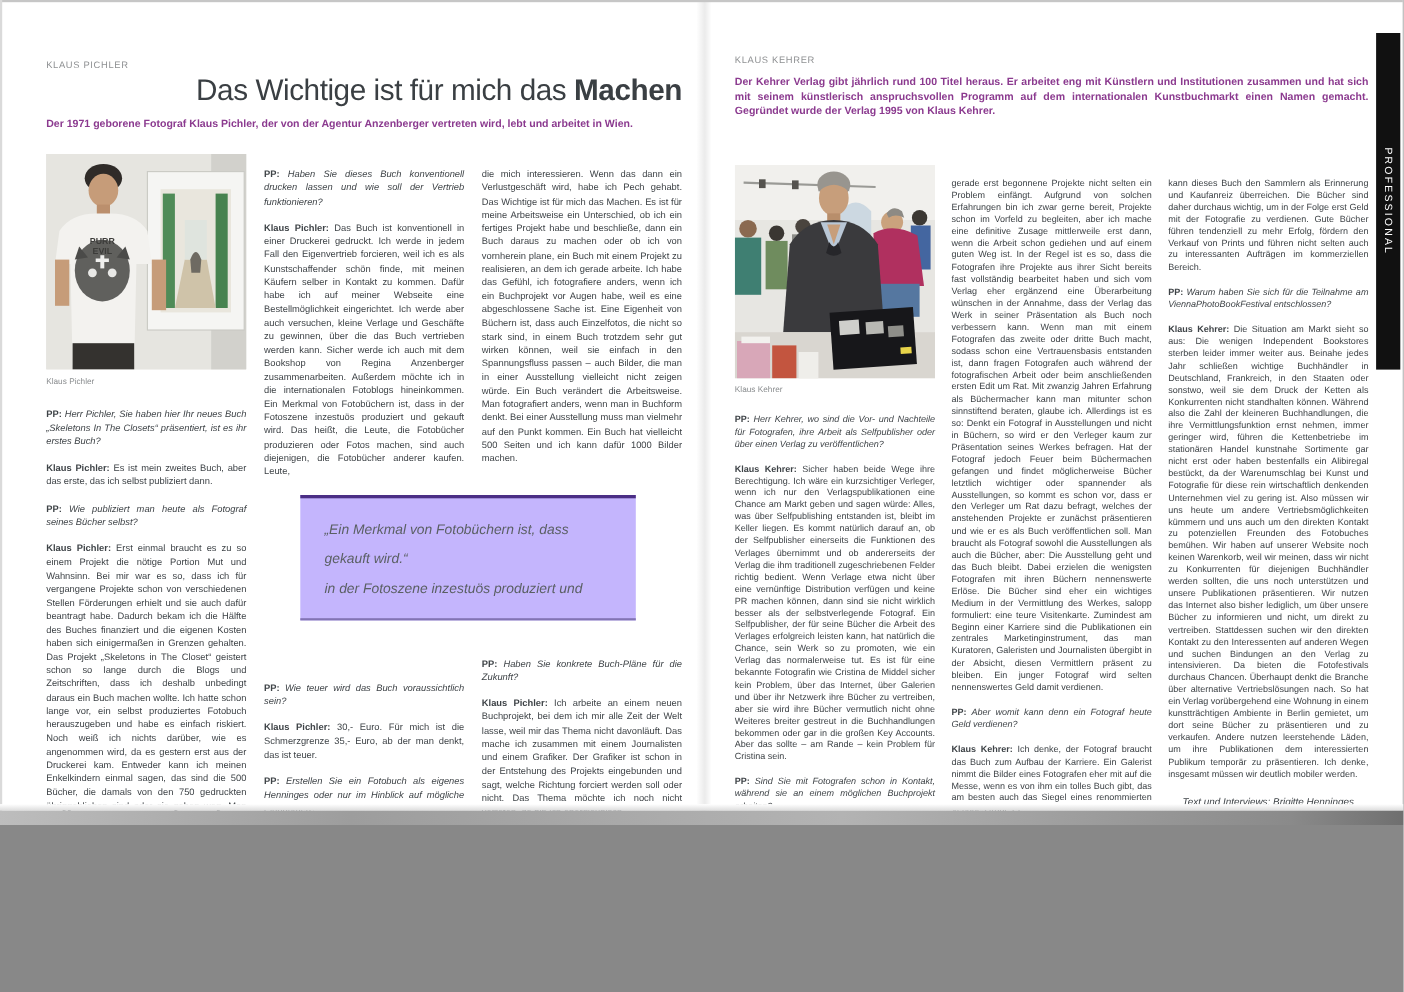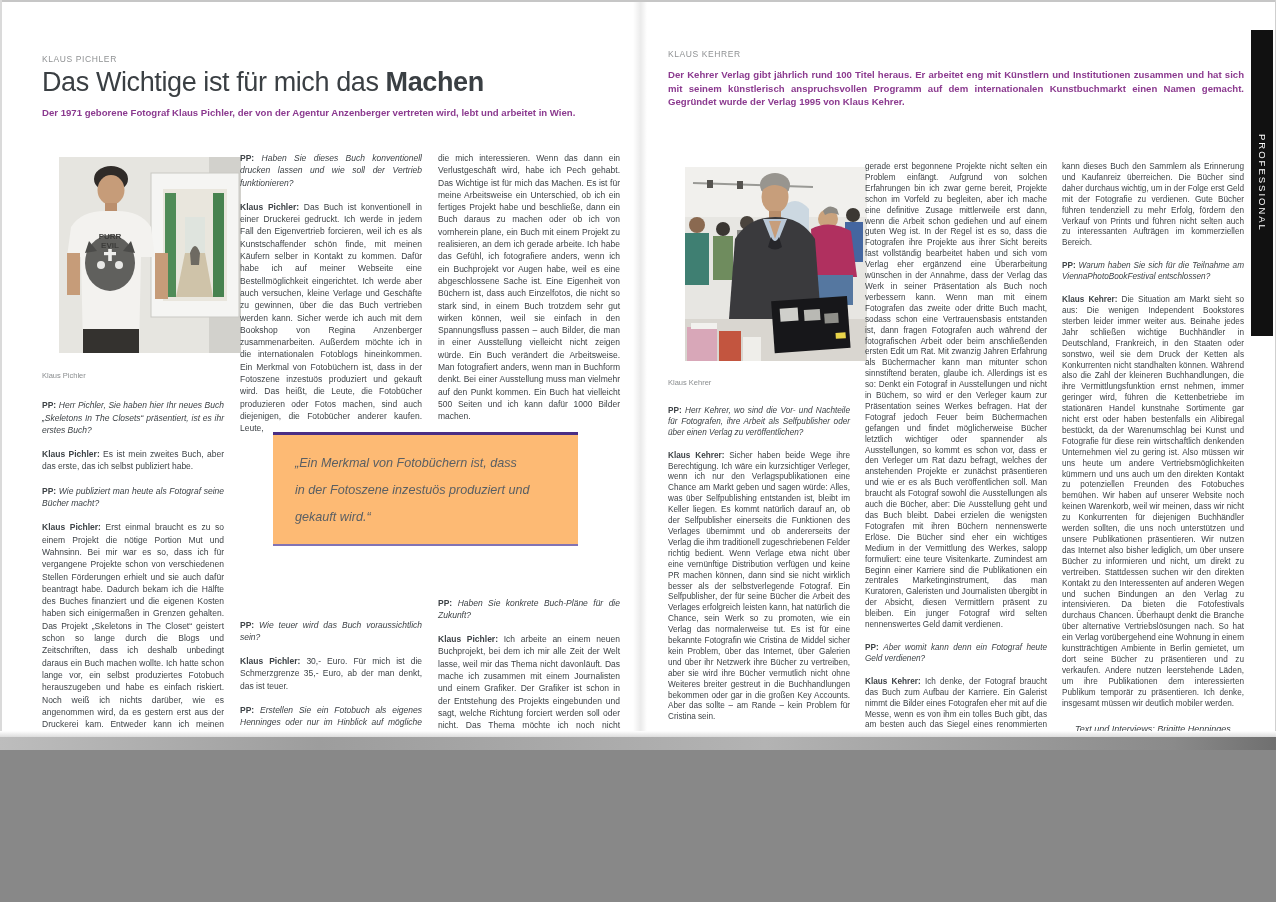--- a/index.html
+++ b/index.html
@@ -1,39 +1,39 @@
 <!DOCTYPE html>
 <html lang="de"><head>
 <meta charset="utf-8">
 <style>
   html,body{margin:0;padding:0;background:#888;}
   .spread{position:relative;width:1276px;height:750px;background:#ffffff;overflow:hidden;
           font-family:"Liberation Sans", sans-serif;color:#3e4347;}
   
   .ph{position:absolute;}
   .kicker{font-size:8.5px;letter-spacing:.6px;color:#8f9193;font-weight:400;}
-  .title{margin:3px 0 4px 0;font-size:27px;font-weight:400;color:#3a3f43;letter-spacing:-.4px;line-height:30px;}
+  .title{margin:3px 0 4px 0;font-size:27px;font-weight:400;color:#3a3f43;letter-spacing:-.4px;line-height:30px;text-align:right;}
   .title strong{font-weight:700;}
   .standfirst{margin:9px 0 0 0;font-size:9.6px;font-weight:700;line-height:13.5px;color:#8b3a8f;text-align:justify;}
   
   .cols{position:absolute;display:flex;}
   .page-left .col{font-size:8.5px;line-height:12.3px;}
   .page-right .col{font-size:8.2px;line-height:10.9px;}
   .cols.page-left{gap:16px;}
   .cols.page-right{gap:15px;}
   .col{width:182px;text-align:justify;color:#3e4347;}
   .col p{margin:12px 0 12px 0;hyphens:auto;}
   .spk{font-weight:700;}
   .qt{font-style:italic;}
   .caption{font-size:7.5px;color:#8a8d8f;margin:5px 0 17px 0;text-align:left;}
-  .photo{margin:17px;padding:0;line-height:0;}
+  .photo{margin:0;padding:0;line-height:0;}
   .qspacer{width:100%;}
   .byline{font-style:italic;text-align:center;font-size:9px;margin-top:14px;color:#3e4347;}
   
-  .pull-quote{position:absolute;left:273px;top:432px;width:305px;background:#fdba74;z-index:5;}
+  .pull-quote{position:absolute;left:273px;top:450px;width:305px;background:#c4b5fd;z-index:5;}
   .pq-rule-top{height:3px;background:#4b2e85;}
   .pq-rule-bottom{height:2px;background:#8273b4;margin-top:13px;}
   .pq-text{padding:15px 4px 0 22px;font-size:12.6px;font-style:italic;color:#5a5f63;line-height:27px;}
   
   .prof-bar{position:absolute;left:1251px;top:30px;width:22px;height:306px;background:#111;
             display:flex;align-items:center;justify-content:center;}
   .prof-bar span{writing-mode:vertical-rl;color:#fff;font-size:9.5px;letter-spacing:2px;font-weight:400;}
   .issue-code{position:absolute;left:1250px;top:802px;writing-mode:vertical-rl;transform:rotate(180deg);
               font-size:8.5px;font-weight:700;color:#222;}
   .page-num{position:absolute;left:1247px;top:843px;writing-mode:vertical-rl;transform:rotate(180deg);
@@ -89,22 +89,22 @@
           <circle cx="60" cy="108" r="4" fill="#e8e8e6"></circle>
           <rect x="49.2" y="92" width="3.6" height="12" fill="#efefed"></rect>
           <rect x="45" y="95" width="12" height="3.2" fill="#efefed"></rect>
           <text x="51" y="82" text-anchor="middle" font-size="8" font-weight="bold" fill="#3c3c3a" font-family="Liberation Sans, sans-serif">PURR</text>
           <text x="51" y="91" text-anchor="middle" font-size="8" font-weight="bold" fill="#3c3c3a" font-family="Liberation Sans, sans-serif">EVIL</text>
           <rect x="24" y="172" width="56" height="24" fill="#34322f"></rect>
         </svg>
       </figure>
       <div class="caption">Klaus Pichler</div>
       <p><strong class="spk">PP:</strong> <em class="qt">Herr Pichler, Sie haben hier Ihr neues Buch „Skeletons In The Closets“ präsentiert, ist es ihr erstes Buch?</em></p>
-      <p><strong class="spk">Klaus Pichler:</strong> <span>Es ist mein zweites Buch, aber das erste, das ich selbst publiziert habe.</span></p>
-      <p><strong class="spk">PP:</strong> <em class="qt">Wie publiziert man heute als Fotograf seine Bücher macht?</em></p>
+      <p><strong class="spk">Klaus Pichler:</strong> <span>Es ist mein zweites Buch, aber das erste, das ich selbst publiziert dann.</span></p>
+      <p><strong class="spk">PP:</strong> <em class="qt">Wie publiziert man heute als Fotograf seines Bücher selbst?</em></p>
       <p><strong class="spk">Klaus Pichler:</strong> <span>Erst einmal braucht es zu so einem Projekt die nötige Portion Mut und Wahnsinn. Bei mir war es so, dass ich für vergangene Projekte schon von verschiedenen Stellen Förderungen erhielt und sie auch dafür beantragt habe. Dadurch bekam ich die Hälfte des Buches finanziert und die eigenen Kosten haben sich einigermaßen in Grenzen gehalten. Das Projekt „Skeletons in The Closet“ geistert schon so lange durch die Blogs und Zeitschriften, dass ich deshalb unbedingt daraus ein Buch machen wollte. Ich hatte schon lange vor, ein selbst produziertes Fotobuch herauszugeben und habe es einfach riskiert. Noch weiß ich nichts darüber, wie es angenommen wird, da es gestern erst aus der Druckerei kam. Entweder kann ich meinen Enkelkindern einmal sagen, das sind die 500 Bücher, die damals von den 750 gedruckten übriggeblieben sind oder sie gehen weg. Man muss eben verschiedene Wege ausprobieren: Zum Beispiel einen Dummy basteln und es bei einem der Wettbewerbe einreichen, die es für diesen Bereich gibt, oder die Möglichkeit von print on demand nutzen.</span></p>
     </div>
 
     <div class="col">
       <p><strong class="spk">PP:</strong> <em class="qt">Haben Sie dieses Buch konventionell drucken lassen und wie soll der Vertrieb funktionieren?</em></p>
       <p><strong class="spk">Klaus Pichler:</strong> <span>Das Buch ist konventionell in einer Druckerei gedruckt. Ich werde in jedem Fall den Eigenvertrieb forcieren, weil ich es als Kunstschaffender schön finde, mit meinen Käufern selber in Kontakt zu kommen. Dafür habe ich auf meiner Webseite eine Bestellmöglichkeit eingerichtet. Ich werde aber auch versuchen, kleine Verlage und Geschäfte zu gewinnen, über die das Buch vertrieben werden kann. Sicher werde ich auch mit dem Bookshop von Regina Anzenberger zusammenarbeiten. Außerdem möchte ich in die internationalen Fotoblogs hineinkommen. Ein Merkmal von Fotobüchern ist, dass in der Fotoszene inzestuös produziert und gekauft wird. Das heißt, die Leute, die Fotobücher produzieren oder Fotos machen, sind auch diejenigen, die Fotobücher anderer kaufen. Leute,</span></p>
       <div class="qspacer" style="height:160px;"></div>
       <p><strong class="spk">PP:</strong> <em class="qt">Wie teuer wird das Buch voraussichtlich sein?</em></p>
       <p><strong class="spk">Klaus Pichler:</strong> <span>30,- Euro. Für mich ist die Schmerzgrenze 35,- Euro, ab der man denkt, das ist teuer.</span></p>
       <p><strong class="spk">PP:</strong> <em class="qt">Erstellen Sie ein Fotobuch als eigenes Henninges oder nur im Hinblick auf mögliche Einnahmen?</em></p>
@@ -116,22 +116,22 @@
       <div class="qspacer" style="height:150px;"></div>
       <p><strong class="spk">PP:</strong> <em class="qt">Haben Sie konkrete Buch-Pläne für die Zukunft?</em></p>
       <p><strong class="spk">Klaus Pichler:</strong> <span>Ich arbeite an einem neuen Buchprojekt, bei dem ich mir alle Zeit der Welt lasse, weil mir das Thema nicht davonläuft. Das mache ich zusammen mit einem Journalisten und einem Grafiker. Der Grafiker ist schon in der Entstehung des Projekts eingebunden und sagt, welche Richtung forciert werden soll oder nicht. Das Thema möchte ich noch nicht verraten, da bin ich abergläubisch.</span></p>
     </div>
   </main>
 
   <aside class="pull-quote">
     <div class="pq-rule-top"></div>
     <div class="pq-text">
       <div>„Ein Merkmal von Fotobüchern ist, dass</div>
+      <div>gekauft wird.“</div>
       <div>in der Fotoszene inzestuös produziert und</div>
-      <div>gekauft wird.“</div>
     </div>
     <div class="pq-rule-bottom"></div>
   </aside>
 
   <header class="ph" style="left:668px;top:49px;width:576px;">
     <div class="kicker">KLAUS KEHRER</div>
     <p class="standfirst">Der Kehrer Verlag gibt jährlich rund 100 Titel heraus. Er arbeitet eng mit Künstlern und Institutionen zusammen und hat sich mit seinem künstlerisch anspruchsvollen Programm auf dem internationalen Kunstbuchmarkt einen Namen gemacht. Gegründet wurde der Verlag 1995 von Klaus Kehrer.</p>
   </header>
 
   <main class="cols page-right" style="left:668px;top:150px;width:578px;">

